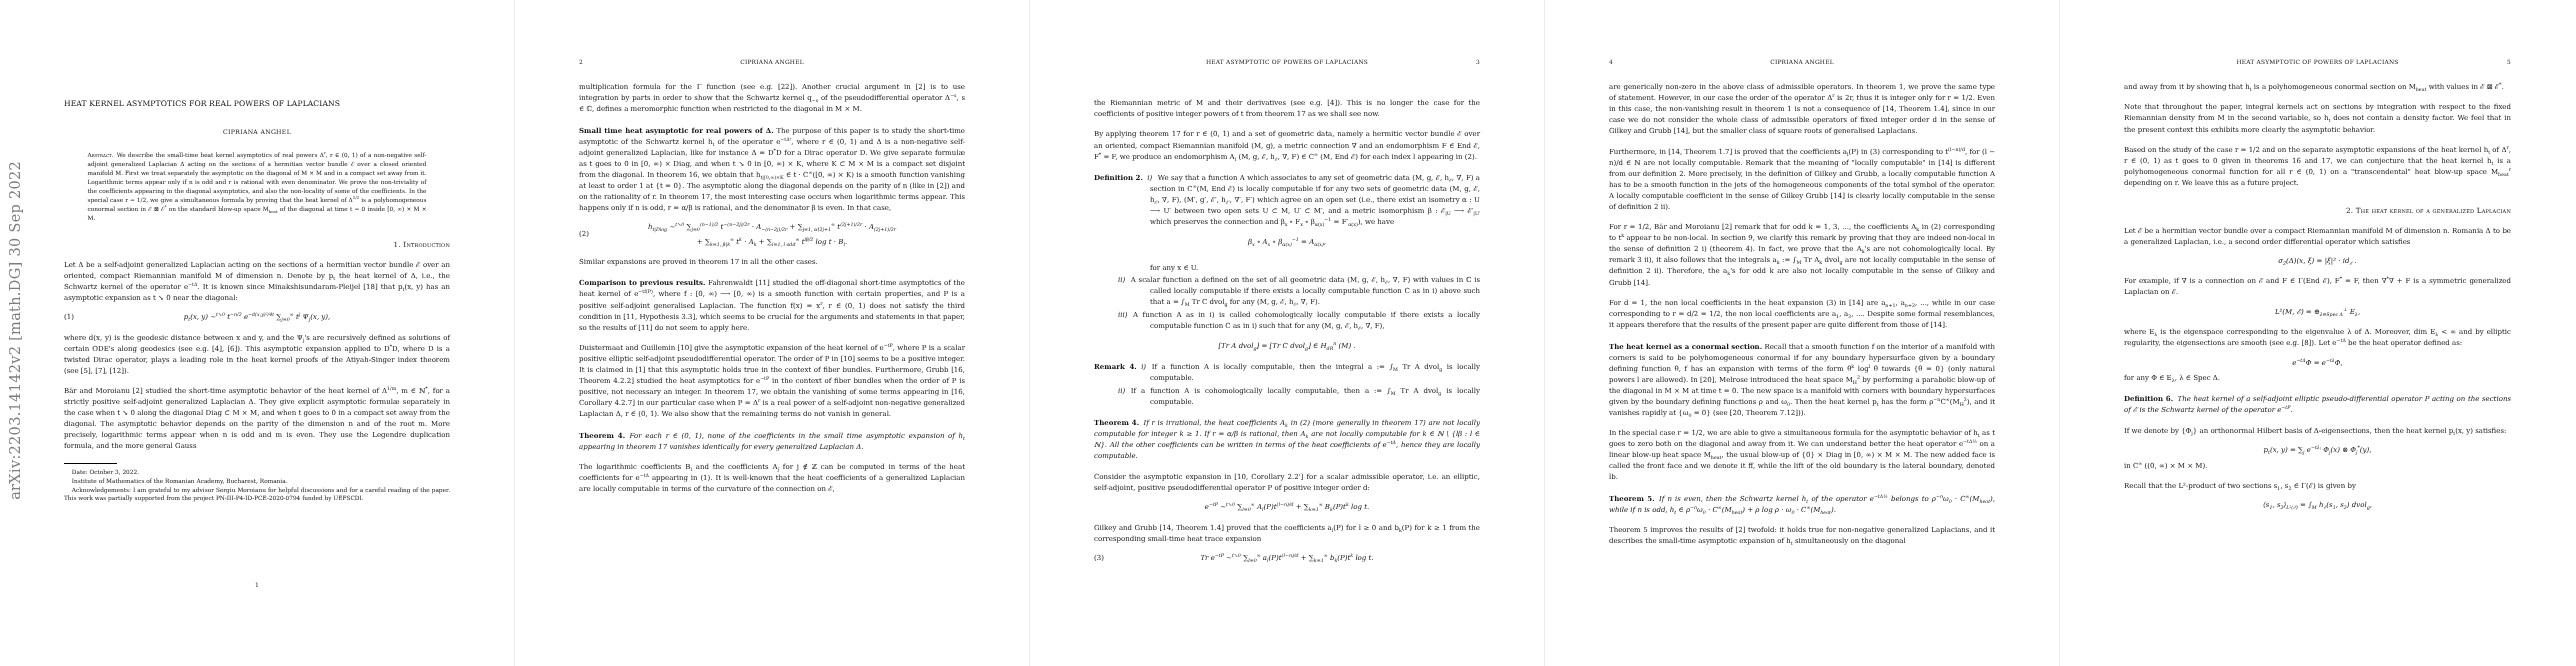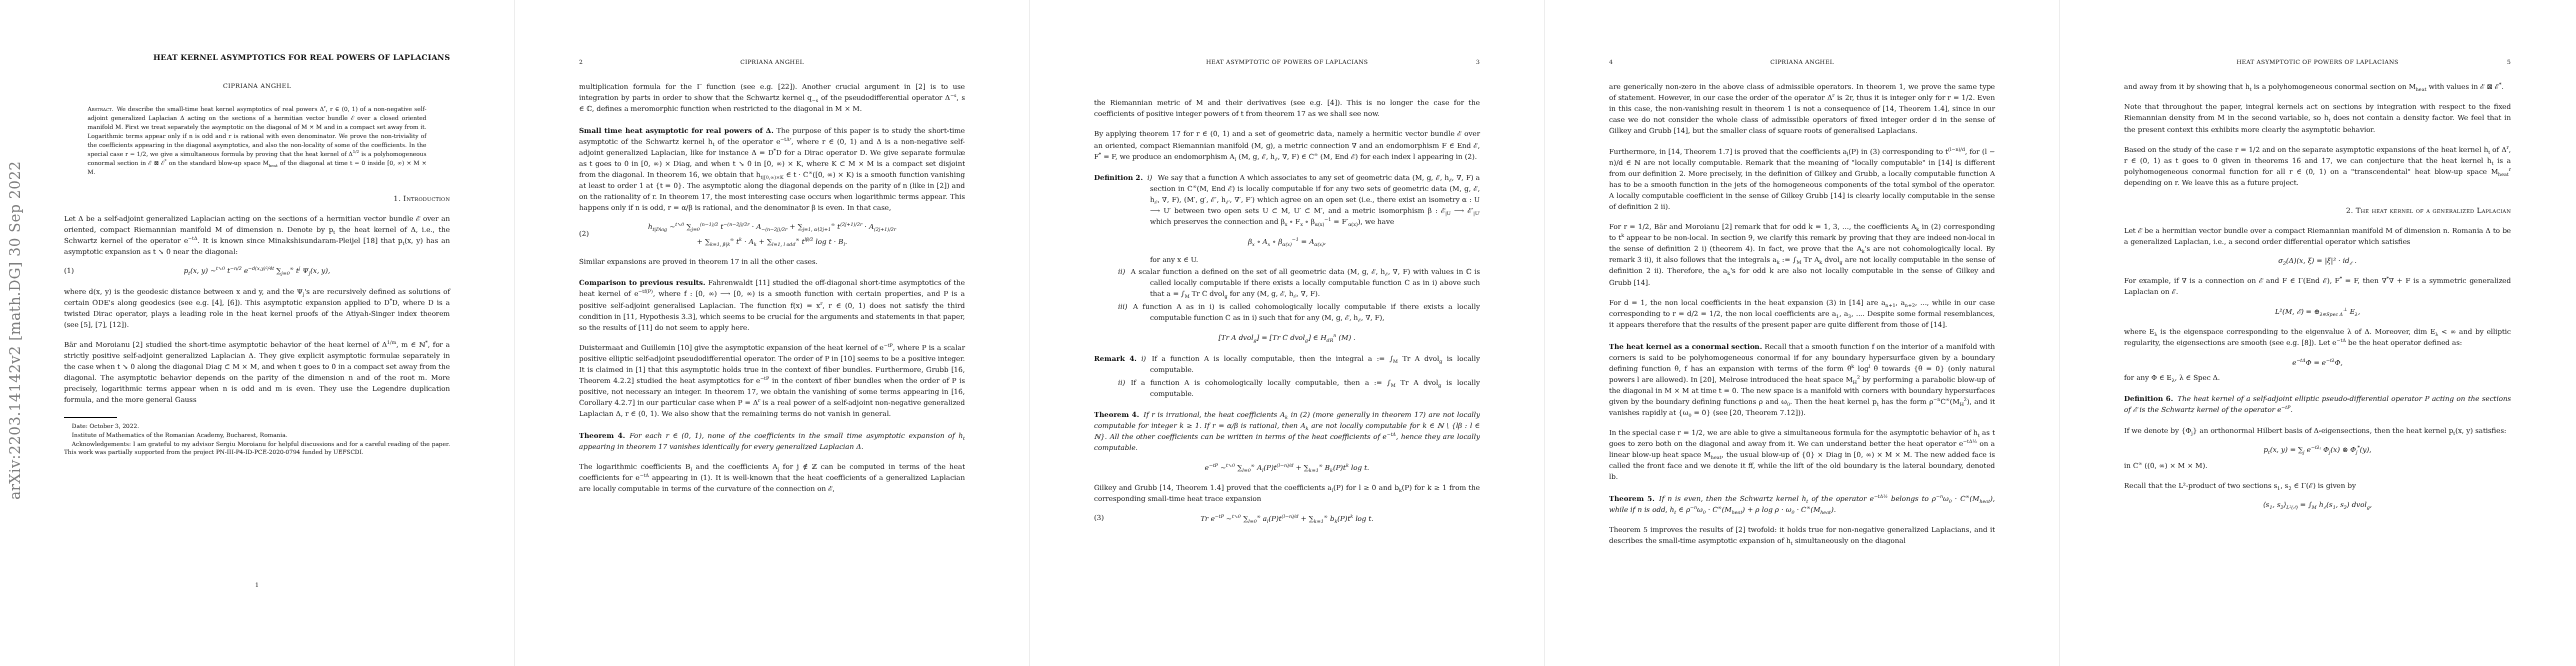--- a/index.html
+++ b/index.html
@@ -21,36 +21,36 @@
   sub { font-size:0.68em; line-height:0; }
   p { margin:9.4px 0 0 0; }
   .runhead {
     position:absolute; top:59px; left:64px; right:64px; height:7.8px;
     font-size:5.9px; letter-spacing:0.2px;
   }
   .runhead .rh-center { position:absolute; left:0; right:0; text-align:center; }
   .runhead .rh-left { position:absolute; left:0; }
   .runhead .rh-right { position:absolute; right:0; }
   
-  .title { margin-top:52px; text-align:right; font-weight:bold; font-size:7.6px; letter-spacing:0.1px; }
+  .title { margin-top:98px; text-align:left; font-weight:normal; font-size:7.6px; letter-spacing:0.1px; }
   .author { margin-top:16.7px; text-align:center; font-size:6.2px; letter-spacing:0.3px; }
   .abstract { margin:14.5px auto 0; width:339px; font-size:5.8px; line-height:1.56; text-align:justify; }
   .abstract .ablabel { font-variant:small-caps; margin-right:3.3px; }
   .sechead { margin-top:15.6px; text-align:right; font-variant:small-caps; font-size:7.2px; letter-spacing:0.2px; }
   .eqrow { position:relative; margin:8.3px 0 0 0; text-align:center; }
   .eq { font-style:italic; }
   .eq2line { margin-top:3.3px; }
   .eqtag { position:absolute; left:0; top:50%; transform:translateY(-50%); font-style:normal; }
   .blead { font-weight:bold; }
   .thm { font-style:italic; }
   .blabel { font-weight:bold; font-style:normal; margin-right:4.4px; }
   .item { padding-left:56px; text-indent:-32px; margin-top:1.7px; }
   .item-first { padding-left:56px; text-indent:-56px; margin-top:9.4px; }
   .ilab { font-style:italic; margin-right:5.6px; }
-  .itemcont { padding-left:56px; margin-top:7px; }
+  .itemcont { padding-left:56px; margin-top:15px; }
   .fnblock { margin-top:11px; }
   .fnrule { width:53px; border-top:0.6px solid #000; margin:0 0 3.9px 0; }
   .fn { font-size:5.8px; line-height:1.5; margin:0; text-align:justify; }
   .fn.ind { text-indent:7.8px; }
   .pageno-bottom { position:absolute; top:581px; left:0; right:0; text-align:center; font-size:6.1px; }
   .watermark {
     position:absolute; left:-151px; top:325px; width:333px; height:16.7px;
     transform:rotate(-90deg); text-align:center; color:#7e7e7e;
     font-size:14.5px; letter-spacing:0.3px; white-space:nowrap;
   }
@@ -117,20 +117,21 @@
       <p>By applying theorem 17 for r ∈ (0, 1) and a set of geometric data, namely a hermitic vector bundle ℰ over an oriented, compact Riemannian manifold (M, g), a metric connection ∇ and an endomorphism F ∈ End ℰ, F<sup>*</sup> = F, we produce an endomorphism A<sub>l</sub> (M, g, ℰ, h<sub>ℰ</sub>, ∇, F) ∈ C<sup>∞</sup> (M, End ℰ) for each index l appearing in (2).</p>
       <div class="item-first"><span class="blabel">Definition 2.</span><span class="ilab">i)</span><span>We say that a function A which associates to any set of geometric data (M, g, ℰ, h<sub>ℰ</sub>, ∇, F) a section in C<sup>∞</sup>(M, End ℰ) is locally computable if for any two sets of geometric data (M, g, ℰ, h<sub>ℰ</sub>, ∇, F), (M′, g′, ℰ′, h<sub>ℰ′</sub>, ∇′, F′) which agree on an open set (i.e., there exist an isometry α : U ⟶ U′ between two open sets U ⊂ M, U′ ⊂ M′, and a metric isomorphism β : ℰ<sub>|U</sub> ⟶ ℰ′<sub>|U′</sub> which preserves the connection and β<sub>x</sub> ∘ F<sub>x</sub> ∘ β<sub>α(x)</sub><sup>−1</sup> = F′<sub>α(x)</sub>), we have</span></div>
       <div class="eqrow"><span class="eq">β<sub>x</sub> ∘ A<sub>x</sub> ∘ β<sub>α(x)</sub><sup>−1</sup> = A<sub>α(x)</sub>,</span></div>
       <div class="itemcont">for any x ∈ U.</div>
       <div class="item"><span class="ilab">ii)</span><span>A scalar function a defined on the set of all geometric data (M, g, ℰ, h<sub>ℰ</sub>, ∇, F) with values in ℂ is called locally computable if there exists a locally computable function C as in i) above such that a = ∫<sub>M</sub> Tr C dvol<sub>g</sub> for any (M, g, ℰ, h<sub>ℰ</sub>, ∇, F).</span></div>
       <div class="item"><span class="ilab">iii)</span><span>A function A as in i) is called cohomologically locally computable if there exists a locally computable function C as in i) such that for any (M, g, ℰ, h<sub>ℰ</sub>, ∇, F),</span></div>
       <div class="eqrow"><span class="eq">[Tr A dvol<sub>g</sub>] = [Tr C dvol<sub>g</sub>] ∈ H<sub>dR</sub><sup>n</sup> (M) .</span></div>
       <div class="item-first"><span class="blabel">Remark 4.</span><span class="ilab">i)</span><span>If a function A is locally computable, then the integral a := ∫<sub>M</sub> Tr A dvol<sub>g</sub> is locally computable.</span></div>
       <div class="item"><span class="ilab">ii)</span><span>If a function A is cohomologically locally computable, then a := ∫<sub>M</sub> Tr A dvol<sub>g</sub> is locally computable.</span></div>
       <p class="thm"><span class="blabel">Theorem 4.</span><span>If r is irrational, the heat coefficients A<sub>k</sub> in (2) (more generally in theorem 17) are not locally computable for integer k ≥ 1. If r = α/β is rational, then A<sub>k</sub> are not locally computable for k ∈ ℕ \ {lβ : l ∈ ℕ}. All the other coefficients can be written in terms of the heat coefficients of e<sup>−tΔ</sup>, hence they are locally computable.</span></p>
+      <p>Consider the asymptotic expansion in [10, Corollary 2.2'] for a scalar admissible operator, i.e. an elliptic, self-adjoint, positive pseudodifferential operator P of positive integer order d:</p>
       <div class="eqrow"><span class="eq">e<sup>−tP</sup> ∼<sup>t↘0</sup> ∑<sub>l=0</sub><sup>∞</sup> A<sub>l</sub>(P)t<sup>(l−n)/d</sup> + ∑<sub>k=1</sub><sup>∞</sup> B<sub>k</sub>(P)t<sup>k</sup> log t.</span></div>
       <p>Gilkey and Grubb [14, Theorem 1.4] proved that the coefficients a<sub>l</sub>(P) for l ≥ 0 and b<sub>k</sub>(P) for k ≥ 1 from the corresponding small-time heat trace expansion</p>
       <div class="eqrow">
         <span class="eqtag">(3)</span>
         <span class="eq">Tr e<sup>−tP</sup> ∼<sup>t↘0</sup> ∑<sub>l=0</sub><sup>∞</sup> a<sub>l</sub>(P)t<sup>(l−n)/d</sup> + ∑<sub>k=1</sub><sup>∞</sup> b<sub>k</sub>(P)t<sup>k</sup> log t.</span>
       </div>
     </div>
   </div>
 
   <div class="page">

